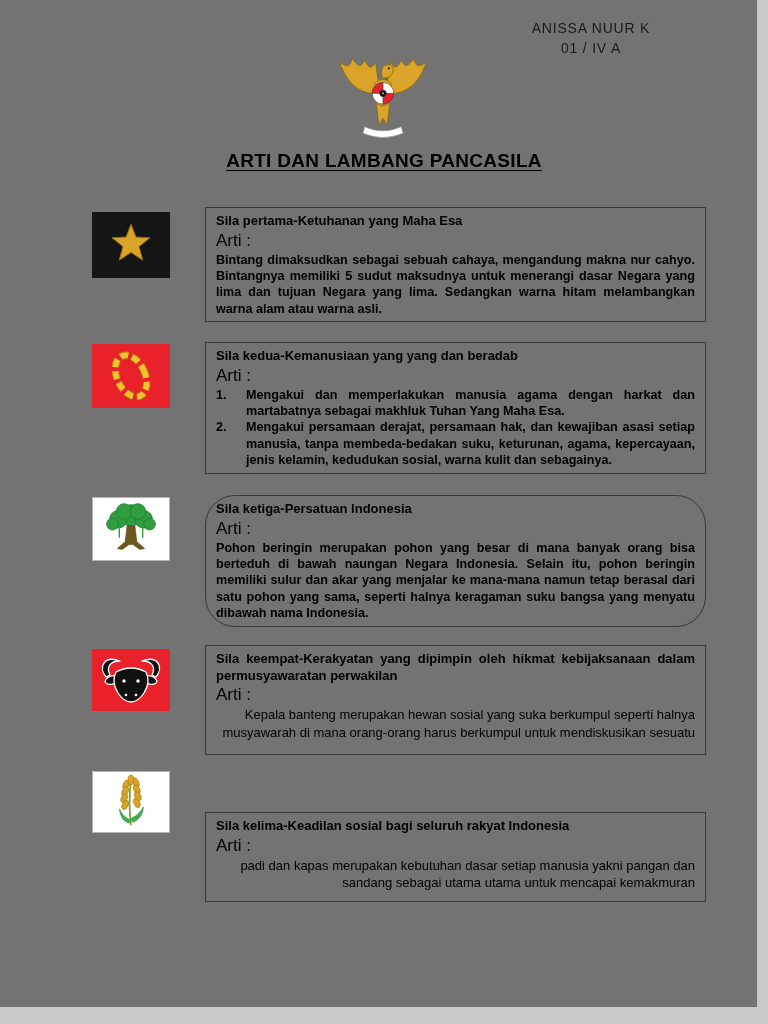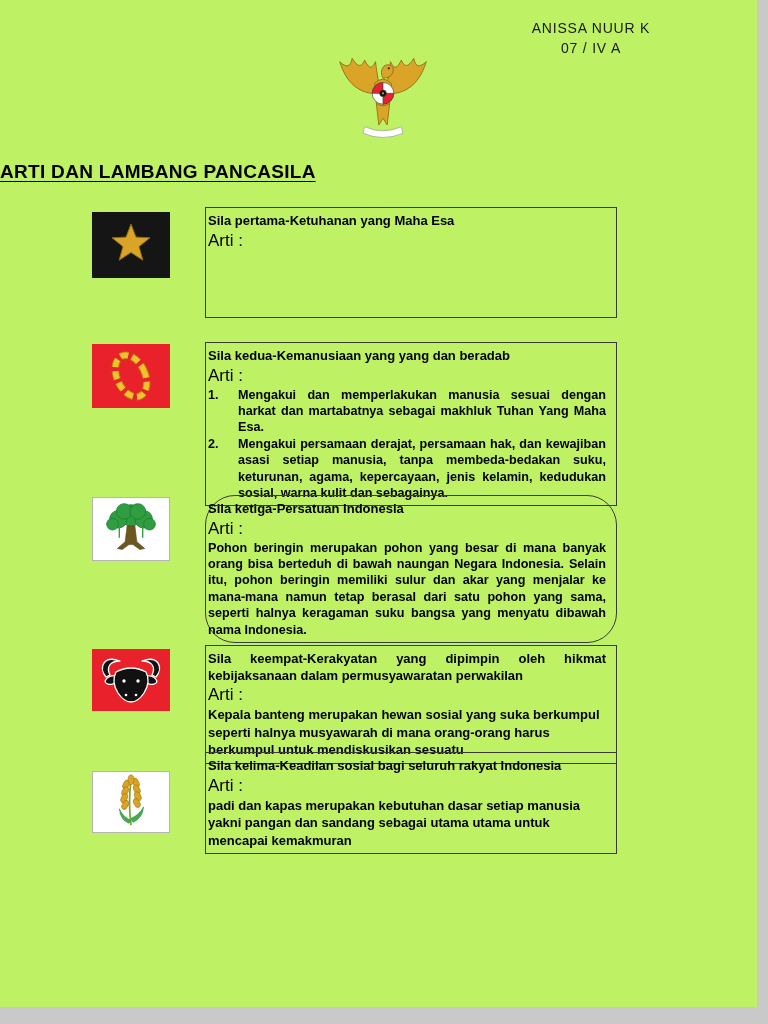--- a/index.html
+++ b/index.html
@@ -1,64 +1,64 @@
 <!DOCTYPE html>
 <html><head>
 <meta charset="utf-8">
 <style>
   * { margin:0; padding:0; box-sizing:border-box; }
   html,body { width:768px; height:1024px; background:#c9c9c9; font-family:"Liberation Sans", sans-serif; }
   .page {
-    position:relative; width:757px; height:1007px; background:#bef264; overflow:hidden;
+    position:relative; width:757px; height:1007px; background:#737373; overflow:hidden;
   }
   .student-block {
     position:absolute; top:18px; left:523px; width:136px; text-align:center;
     font-size:14px; letter-spacing:0.8px; color:#1a1a1a; line-height:1.45;
   }
   .emblem-wrap { position:absolute; top:50px; left:333px; width:100px; height:92px; }
   .doc-title {
-    position:absolute; top:161px; left:0; width:768px; text-align:left;
+    position:absolute; top:150px; left:0; width:768px; text-align:center;
     font-size:19px; font-weight:bold; color:#000;
     text-decoration:underline; text-underline-offset:3px;
     letter-spacing:0.3px;
   }
   .icon-box { position:absolute; left:92px; width:78px; display:flex; align-items:center; justify-content:center; }
   .icon-box svg { display:block; width:100%; height:100%; }
   .bordered { border:1px solid #b5b5b5; background:#fff; }
   .text-box {
-    position:absolute; left:205px; width:412px; border:1px solid #3a3a3a;
-    padding:5px 10px 4px 2px; color:#000;
+    position:absolute; left:205px; width:501px; border:1px solid #3a3a3a;
+    padding:5px 10px 4px 10px; color:#000;
   }
   .sec-heading { font-size:13px; font-weight:bold; line-height:1.28; text-align:justify; }
   .arti { font-size:17px; line-height:1.3; }
   .body-text { font-size:12.6px; font-weight:bold; line-height:1.3; text-align:justify; }
-  .body-regular { font-size:13px; font-weight:bold; line-height:1.35; text-align:left; }
+  .body-regular { font-size:13px; font-weight:normal; line-height:1.35; text-align:right; }
   .list-item { display:flex; font-size:12.6px; font-weight:bold; line-height:1.3; }
   .list-item .num { width:30px; flex:0 0 30px; }
   .list-item .txt { flex:1; text-align:justify; }
   
   #icon1 { top:212px; height:66px; background:#151515; }
   #box1  { top:207px; min-height:111px; }
   #icon2 { top:344px; height:64px; background:#e8212b; }
   #box2  { top:342px; min-height:128px; }
   #icon3 { top:497px; height:64px; }
   #box3  { top:495px; min-height:130px;border-radius:30px; }
   #icon4 { top:649px; height:62px; background:#e8212b; }
   #box4  { top:645px; min-height:110px; }
   #icon5 { top:771px; height:62px; }
-  #box5  { top:752px; min-height:90px; }
+  #box5  { top:812px; min-height:90px; }
 </style>
 </head>
 <body>
 
 <div class="page">
 
   <div class="student-block">
     <div>ANISSA NUUR K</div>
-    <div>07 / IV A</div>
+    <div>01 / IV A</div>
   </div>
 
   <div class="emblem-wrap">
     <svg viewBox="0 0 120 112">
       <g fill="#d9a427" stroke="#8a6a10" stroke-width="1">
         <path d="M57,52 C38,54 18,46 8,14 C17,22 21,20 23,10 C30,21 34,21 38,12 C43,23 47,23 51,14 C53,30 55,40 57,52 Z"></path>
         <path d="M63,52 C82,54 102,46 112,14 C103,22 99,20 97,10 C90,21 86,21 82,12 C77,23 73,23 69,14 C67,30 65,40 63,52 Z"></path>
         <path d="M52,64 L68,64 L65,90 L60,82 L55,90 Z"></path>
         <path d="M50,40 Q60,30 70,40 L68,64 Q60,70 52,64 Z"></path>
         <path d="M60,34 C55,24 61,16 68,18 C75,20 73,30 66,33 Z"></path>
@@ -78,34 +78,35 @@
   <div class="doc-title">ARTI DAN LAMBANG PANCASILA</div>
 
   <div class="icon-box" id="icon1">
     <svg viewBox="0 0 78 66">
       <polygon points="39,12 44,25.1 58,25.8 47.1,34.6 50.8,48.2 39,40.5 27.2,48.2 30.9,34.6 20,25.8 34,25.1" fill="#d9a427" stroke="#8a6a10" stroke-width="1"></polygon>
     </svg>
   </div>
   <div class="text-box" id="box1">
     <div class="sec-heading">Sila pertama-Ketuhanan yang Maha Esa</div>
     <div class="arti">Arti :</div>
+    <div class="body-text">Bintang dimaksudkan sebagai sebuah cahaya, mengandung makna nur cahyo. Bintangnya memiliki 5 sudut maksudnya untuk menerangi dasar Negara yang lima dan tujuan Negara yang lima. Sedangkan warna hitam melambangkan warna alam atau warna asli.</div>
   </div>
 
   <div class="icon-box" id="icon2">
     <svg viewBox="0 0 78 64">
       <ellipse cx="39" cy="32" rx="14" ry="22" fill="none" stroke="#b8860b" stroke-width="7.5" stroke-dasharray="8 4" transform="rotate(-25 39 32)"></ellipse>
       <ellipse cx="39" cy="32" rx="14" ry="22" fill="none" stroke="#f2c12e" stroke-width="5.5" stroke-dasharray="8 4" transform="rotate(-25 39 32)"></ellipse>
     </svg>
   </div>
   <div class="text-box" id="box2">
     <div class="sec-heading">Sila kedua-Kemanusiaan yang yang dan beradab</div>
     <div class="arti">Arti :</div>
     <div class="list-item">
       <span class="num">1.</span>
-      <span class="txt">Mengakui dan memperlakukan manusia sesuai dengan harkat dan martabatnya sebagai makhluk Tuhan Yang Maha Esa.</span>
+      <span class="txt">Mengakui dan memperlakukan manusia agama dengan harkat dan martabatnya sebagai makhluk Tuhan Yang Maha Esa.</span>
     </div>
     <div class="list-item">
       <span class="num">2.</span>
       <span class="txt">Mengakui persamaan derajat, persamaan hak, dan kewajiban asasi setiap manusia, tanpa membeda-bedakan suku, keturunan, agama, kepercayaan, jenis kelamin, kedudukan sosial, warna kulit dan sebagainya.</span>
     </div>
   </div>
 
   <div class="icon-box bordered" id="icon3">
     <svg viewBox="0 0 78 62">
       <g fill="#2f9e41" stroke="#1e7a2e" stroke-width="0.8">

